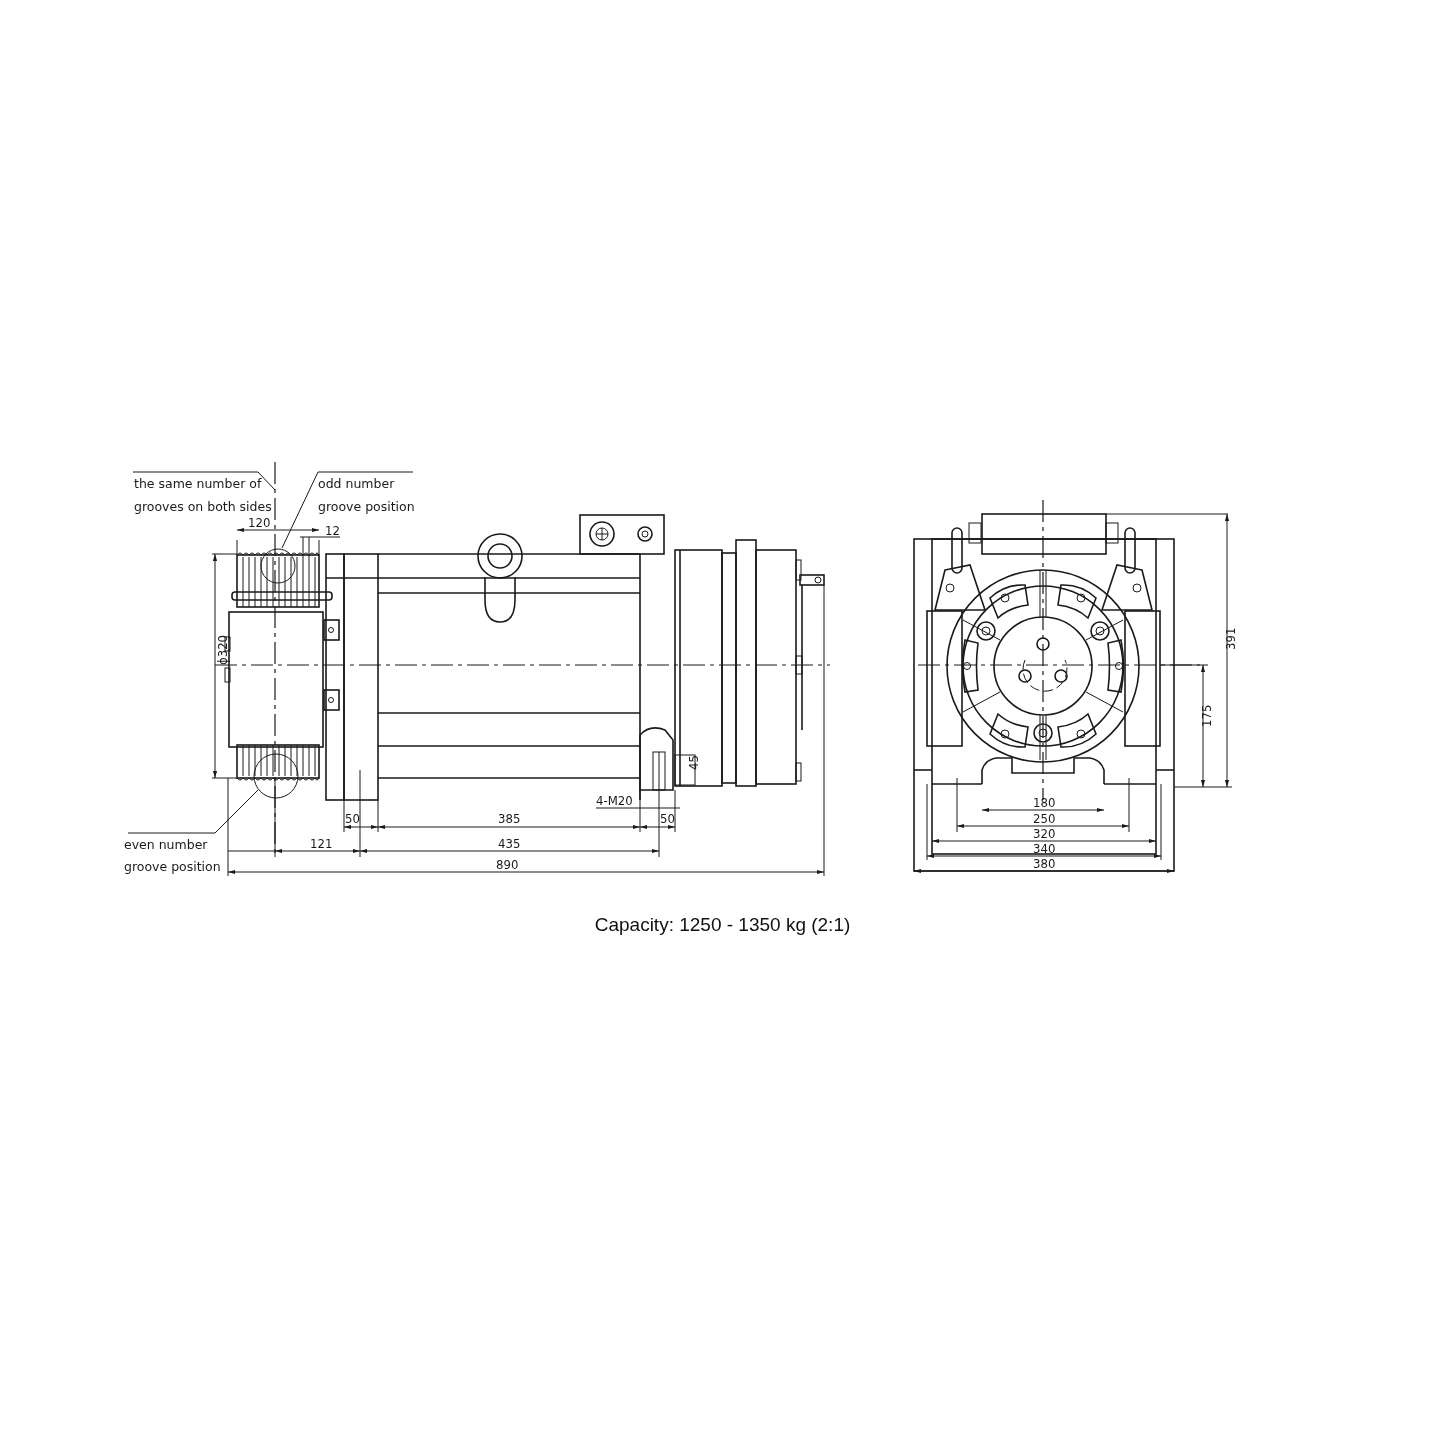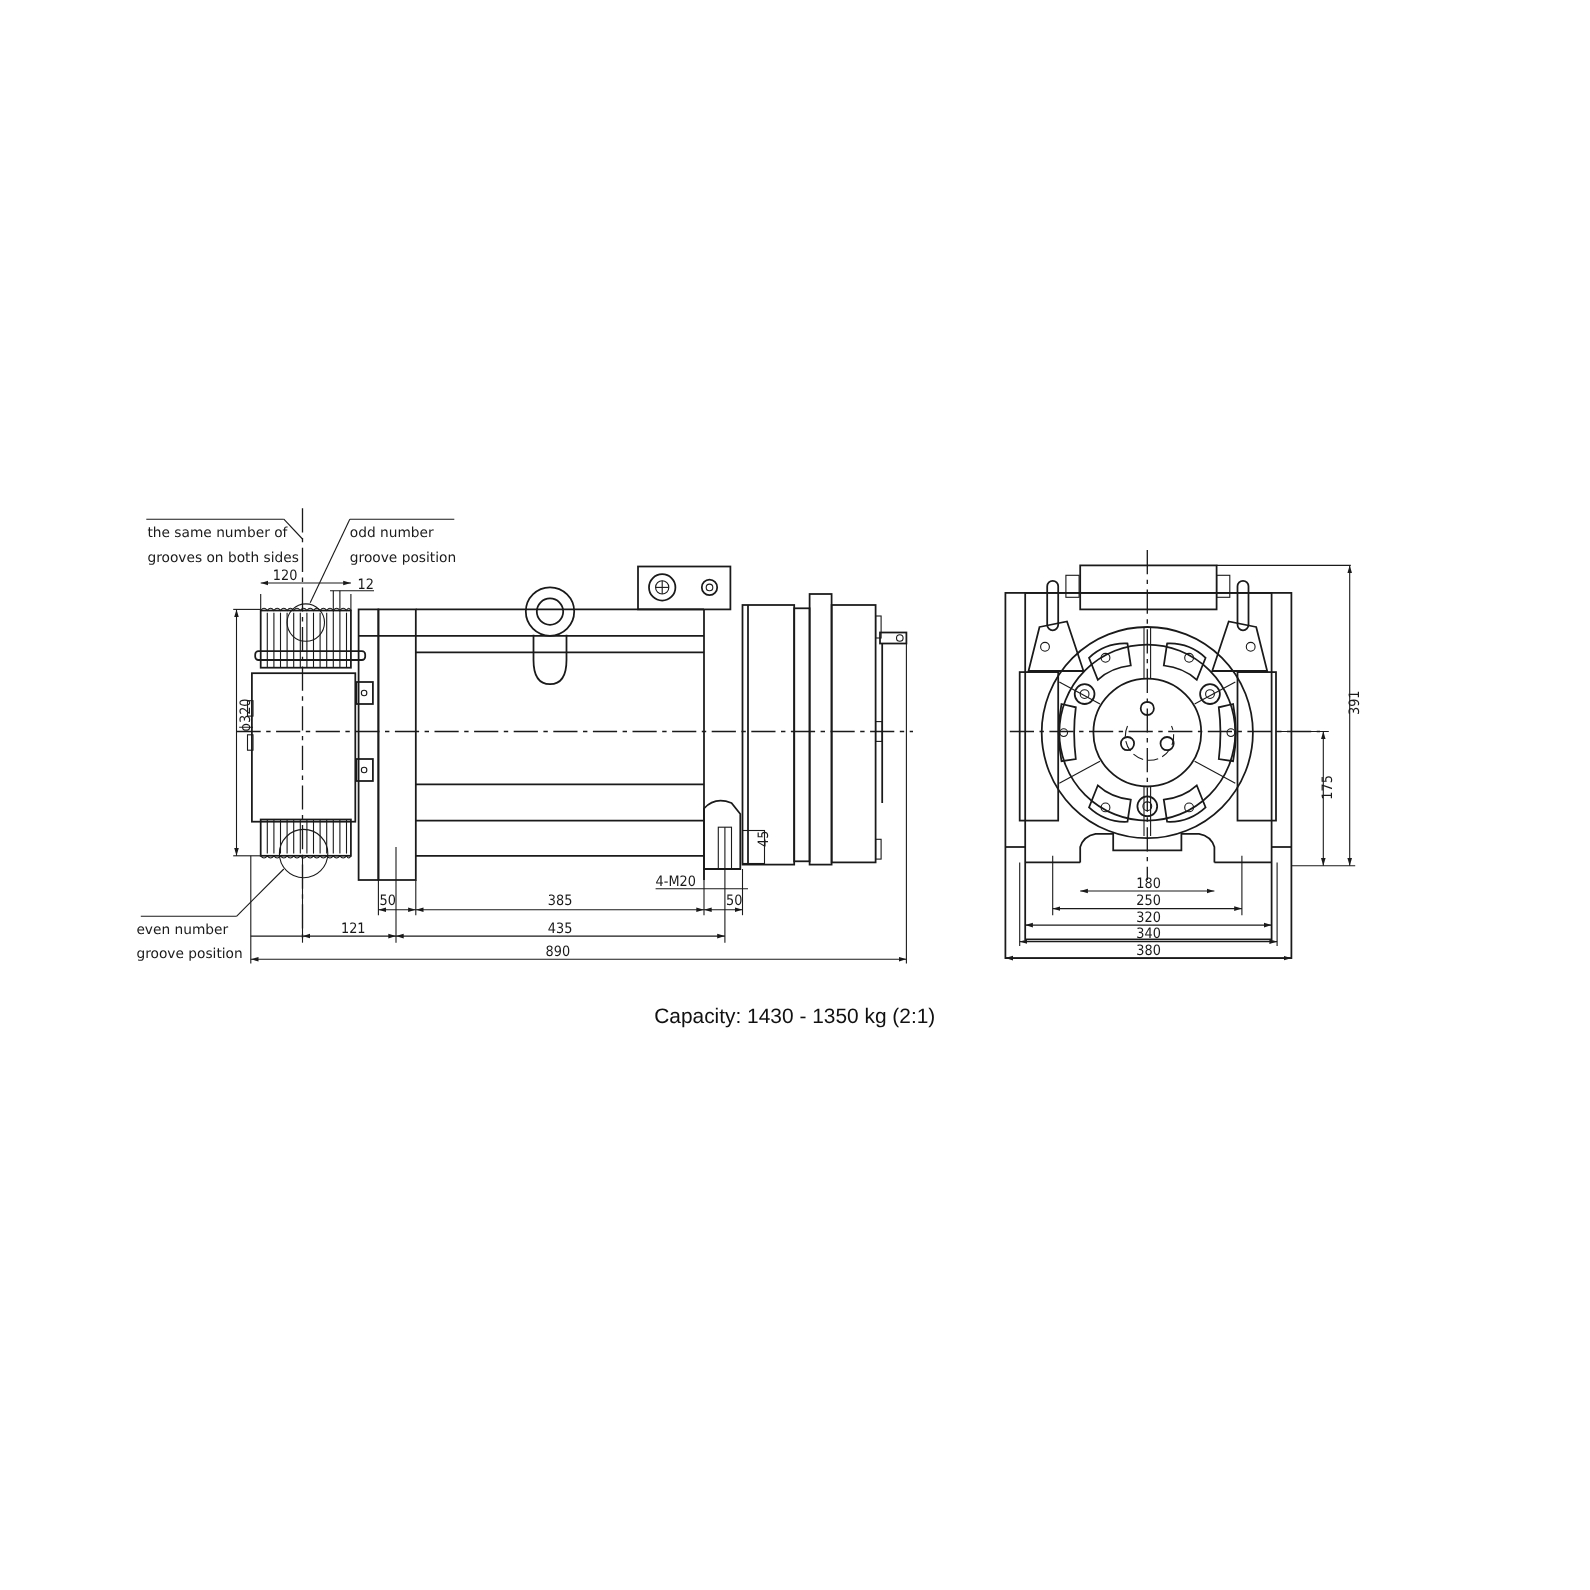--- a/index.html
+++ b/index.html
@@ -291,13 +291,13 @@
       <line class="dim" x1="1174" y1="787" x2="1232" y2="787"></line>
       <line class="dim" x1="1203" y1="665" x2="1203" y2="787" marker-start="url(#arr)" marker-end="url(#arr)"></line>
       <text class="lbl" x="1200" y="738" transform="rotate(-90 1200 727)">175</text>
 
       <line class="dim" x1="1227" y1="514" x2="1227" y2="787" marker-start="url(#arr)" marker-end="url(#arr)"></line>
       <text class="lbl" x="1224" y="661" transform="rotate(-90 1224 650)">391</text>
     </g>
   </g>
 </svg>
 
-<div class="caption">Capacity: 1430 - 1350 kg (2:1)</div>
+<div class="caption">Capacity: 1250 - 1350 kg (2:1)</div>
 
 </body></html>

